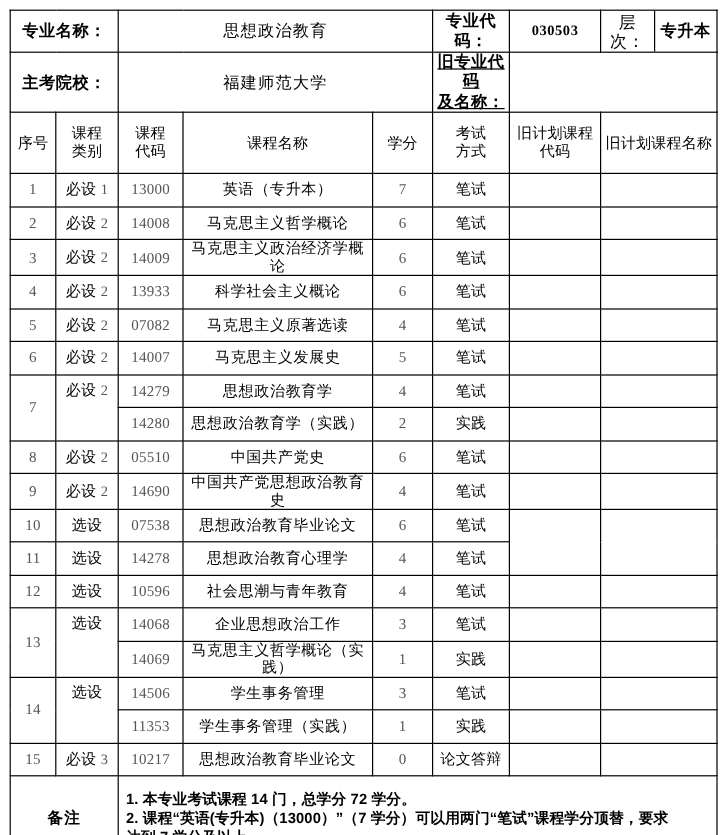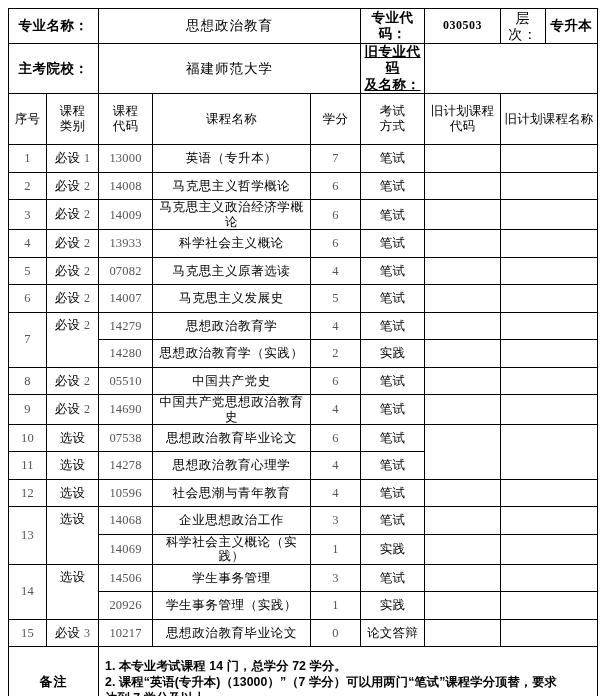--- a/index.html
+++ b/index.html
@@ -308,38 +308,38 @@
           <td class="cat" rowspan="2" style="vertical-align: top; padding-top: 5px;"><span>选设</span></td>
           <td class="code">14068</td>
           <td class="cname">企业思想政治工作</td>
           <td class="credit">3</td>
           <td>笔试</td>
           <td></td>
           <td></td>
         </tr>
         <tr class="body-row">
           <td class="code">14069</td>
-          <td class="cname">科学社会主义概论（实践）</td>
+          <td class="cname">马克思主义哲学概论（实践）</td>
           <td class="credit">1</td>
           <td>实践</td>
           <td></td>
           <td></td>
         </tr>
         <tr class="body-row">
           <td class="num" rowspan="2">14</td>
           <td class="cat" rowspan="2" style="vertical-align: top; padding-top: 5px;"><span>选设</span></td>
           <td class="code">14506</td>
           <td class="cname">学生事务管理</td>
           <td class="credit">3</td>
           <td>笔试</td>
           <td></td>
           <td></td>
         </tr>
         <tr class="body-row">
-          <td class="code">20926</td>
+          <td class="code">11353</td>
           <td class="cname">学生事务管理（实践）</td>
           <td class="credit">1</td>
           <td>实践</td>
           <td></td>
           <td></td>
         </tr>
         <tr class="body-row">
           <td class="num">15</td>
           <td class="cat"><span>必设</span> <span class="cat-num">3</span></td>
           <td class="code">10217</td>

